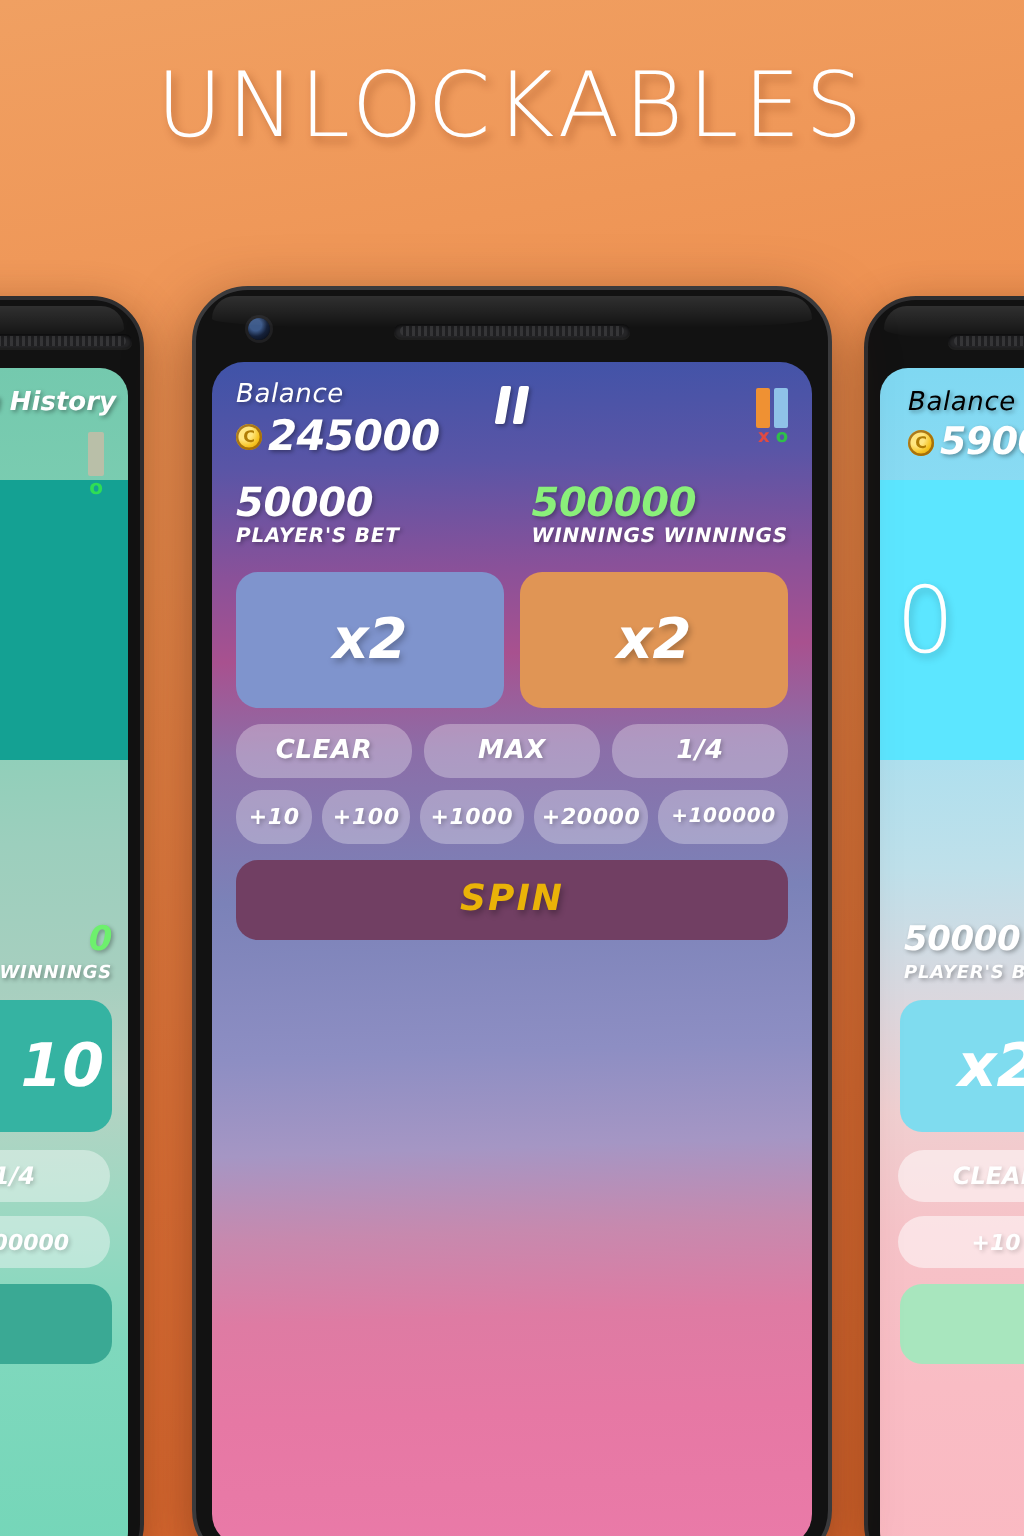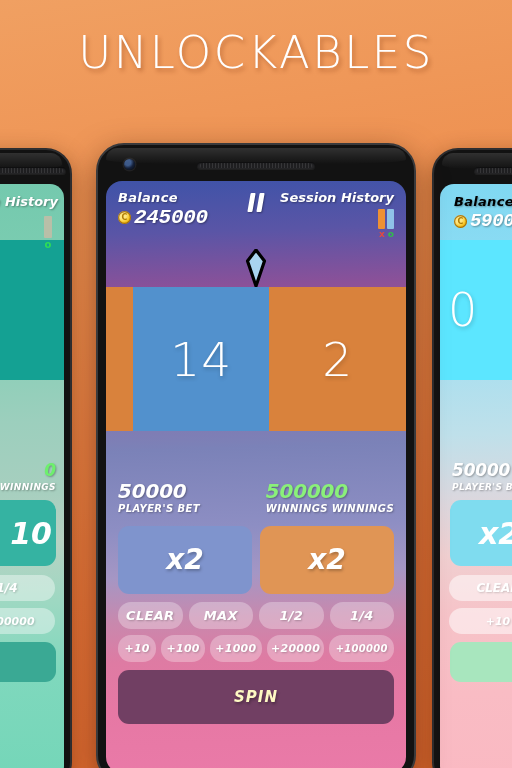--- a/index.html
+++ b/index.html
@@ -86,34 +86,34 @@
   .scr-center {
     background:linear-gradient(178deg,
       #3f53a8 0%, #5a55a6 9%, #8a5199 18%, #a8518f 25%,
       #8b6ea8 33%, #7b82b8 45%, #8d8ec3 58%, #a596c4 66%,
       #c789ae 73%, #de7ba3 80%, #e678a4 88%, #ea7aa8 100%);
   }
   .topbar {
     position:relative; height:60px; padding:9px 12px 0 12px; color:#fff;
   }
   .lbl-balance {
-    font-size:13px; font-weight:700; font-style:italic; letter-spacing:.3px;
+    font-size:13px; font-weight:400; font-style:italic; letter-spacing:.3px;
     text-shadow:1px 1px 2px rgba(0,0,0,.35);
   }
   .balance-row { display:flex; align-items:center; gap:3px; margin-top:1px;}
   .coin {
     width:13px; height:13px; border-radius:50%;
     background:radial-gradient(circle at 34% 32%, #ffe680 0 30%, #f5c21e 60%, #c78a06 100%);
     box-shadow: inset 0 0 0 1.2px rgba(150,95,5,.8);
     display:inline-flex; align-items:center; justify-content:center;
     font-size:8px; font-weight:700; color:#b07d05;
   }
   .balance-val {
     font-size:21px; font-weight:800; font-style:italic; color:#fff;
-    letter-spacing:-.3px; text-shadow:1px 1px 2px rgba(0,0,0,.35);font-family:Liberation Mono, monospace;
+    letter-spacing:-.3px; text-shadow:1px 1px 2px rgba(0,0,0,.35);
   }
   .pause-btn {
     position:absolute; left:50%; top:12px; transform:translateX(-50%);
     display:flex; gap:4px; cursor:pointer;
   }
   .pause-btn i {
     display:block; width:5px; height:19px; background:#fff; border-radius:1px;
     transform:skewX(-10deg);
     box-shadow:1px 1px 2px rgba(0,0,0,.35);
   }
@@ -190,23 +190,23 @@
     color:#fff; font-weight:800; font-style:italic; letter-spacing:.3px;
     cursor:pointer; font-family:"DejaVu Sans", sans-serif;
     text-shadow:1px 1px 2px rgba(0,0,0,.22);
   }
   .pill-lg { font-size:13px; }
   .pill-sm { font-size:11px; }
   .ctl-row.small { gap:5px; padding-top:6px; }
 
   .spin-wrap { padding:8px 12px 0 12px; }
   .spin-btn {
-    width:100%; height:54px; border-radius:11px; border:none;
+    width:100%; height:40px; border-radius:11px; border:none;
     background:#713f63;
-    color:#fef9c3; font-size:15px; font-weight:800; font-style:italic;
+    color:#eab308; font-size:18px; font-weight:800; font-style:italic;
     letter-spacing:1px; cursor:pointer;
     font-family:"DejaVu Sans", sans-serif;
     text-shadow:1px 2px 3px rgba(0,0,0,.3);
   }
 
   
   .scr-left {
     background:linear-gradient(178deg,
       #74c9ae 0%, #7ccdb1 14%, #86cfb6 26%, #9ccfbd 40%,
       #a7cfbf 52%, #b8d2c3 60%, #9ed8c2 70%, #7fd8bd 82%, #74d6b8 100%);
@@ -330,65 +330,53 @@
         <span class="coin">C</span>
         <span class="balance-val">245000</span>
       </div>
 
       <div class="pause-btn">
         <i></i>
         <i></i>
       </div>
 
       <div class="sess-wrap">
-        <div class="lbl-session">Session History</div>
         <div class="hist-icon">
           <div class="hist-bars">
             <span class="hb-o"></span>
             <span class="hb-b"></span>
           </div>
           <div class="hist-xo">
             <span class="hx">x</span>
             <span class="ho">o</span>
           </div>
         </div>
       </div>
     </div>
 
-    <div class="wheel-zone">
-      <svg class="pointer" viewBox="0 0 21 38">
-        <path d="M10.5 1 L19 12 L10.5 37 L2 12 Z" fill="#a9d4ef" stroke="#000" stroke-width="3.2" stroke-linejoin="round"></path>
-      </svg>
-      <div class="strip">
-        <div class="seg seg-orange" style="flex:.28;"></div>
-        <div class="seg seg-blue" style="flex:1.42;">14</div>
-        <div class="seg seg-orange" style="flex:1.42;">2</div>
-      </div>
-    </div>
 
     <div class="bet-info">
       <div class="bet-col">
         <div class="bet-num">50000</div>
         <div class="bet-cap">PLAYER'S BET</div>
       </div>
       <div class="bet-col right">
         <div class="bet-num win">500000</div>
         <div class="bet-cap">WINNINGS WINNINGS</div>
       </div>
     </div>
 
     <div class="mult-row">
       <button class="mult m-blue">x2</button>
       <button class="mult m-orange">x2</button>
     </div>
 
     <div class="ctl-row">
       <button class="pill pill-lg">CLEAR</button>
       <button class="pill pill-lg">MAX</button>
-      <button class="pill pill-lg">1/2</button>
       <button class="pill pill-lg">1/4</button>
     </div>
 
     <div class="ctl-row small">
       <button class="pill pill-sm" style="flex:.74;">+10</button>
       <button class="pill pill-sm" style="flex:.85;">+100</button>
       <button class="pill pill-sm" style="flex:1;">+1000</button>
       <button class="pill pill-sm" style="flex:1.12;">+20000</button>
       <button class="pill pill-sm" style="flex:1.25;font-size:10px;">+100000</button>
     </div>

